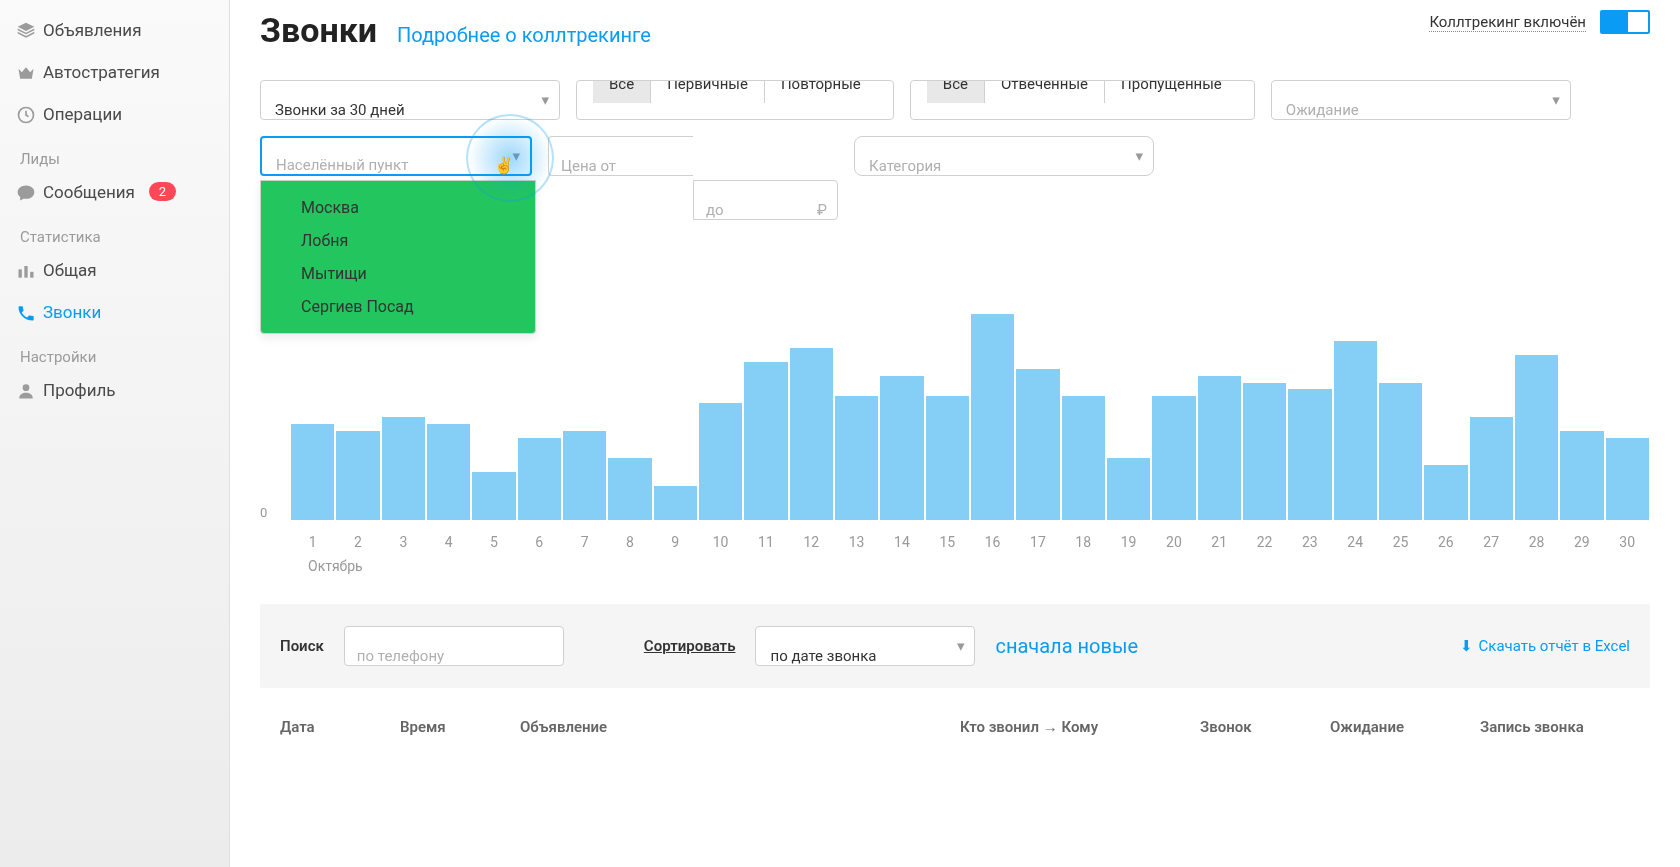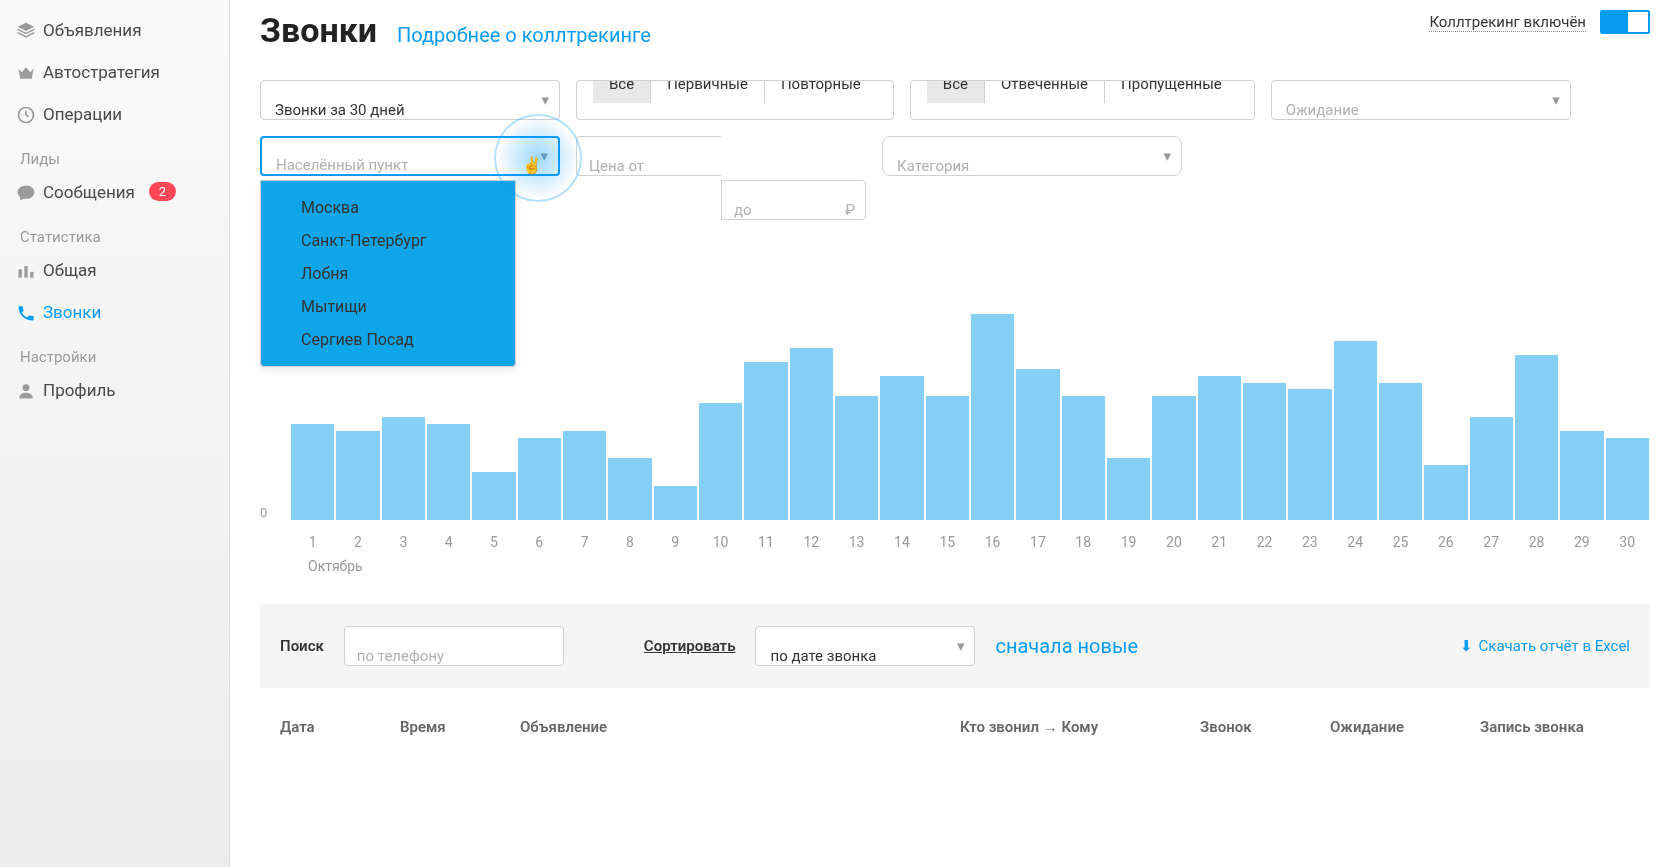--- a/index.html
+++ b/index.html
@@ -80,21 +80,21 @@
 .seg-btn.sel { background:#e8e8e8; }
 .filters-row2 { margin-top: 16px; display: flex; gap: 16px; position: relative; }
 .inp { padding: 0 12px; color:#b0b0b0; }
 .inp.small { width: 145px; }
 .price-group { display:flex; }
 .price-group .inp { border-radius:0; border-right:none; }
 .price-group .inp:first-child { border-radius:4px 0 0 4px; }
 .price-group .inp:last-child { border-radius:0 4px 4px 0; border-right:1px solid #d0d0d0; position:relative; padding-right:26px;margin-top:44px;}
 .price-group .rub { position:absolute; right:10px; color:#b0b0b0; }
 .city-wrap { position: relative; }
-.city-select { width: 300px; border: 2px solid #0a9cf5; position: relative; }
+.city-select { width: 272px; border: 2px solid #0a9cf5; position: relative; }
 .city-select.placeholder { color: #b0b0b0; }
 .halo {
   position: absolute;
   right: -24px; top: -24px;
   width: 88px; height: 88px;
   border-radius: 50%;
   background: radial-gradient(circle, rgba(10,156,245,0.4) 0%, rgba(10,156,245,0.0) 70%);
   border: 2px solid rgba(10,156,245,0.3);
   pointer-events: none;
   z-index: 20;
@@ -102,22 +102,22 @@
 .cursor {
   position: absolute;
   right: 16px; top: 18px;
   z-index: 30;
   font-size: 16px;
   pointer-events: none;
 }
 .dropdown {
   position: absolute;
   top: 44px; left: 0;
-  width: 256px;
-  background: #0ea5e9;
+  width: 276px;
+  background: #22c55e;
   border: 1px solid #d0d0d0;
   border-radius: 0 0 4px 4px;
   box-shadow: 0 4px 10px rgba(0,0,0,0.08);
   z-index: 10;
   padding: 10px 0;
 }
 .dd-item { padding: 7px 40px; font-size: 16px; cursor:pointer; }
 .chart-wrap { margin-top: 70px; position: relative; height: 260px; }
 .axis-zero { position:absolute; left: 0; bottom: 30px; font-size:13px; color:#999; }
 .bars { position:absolute; left: 30px; right:0; bottom: 30px; height: 220px; display:flex; align-items:flex-end; gap:0; }
@@ -247,21 +247,20 @@
   <div class="filters-row2">
     <div class="city-wrap">
       <div class="select city-select placeholder">
         <span>Населённый пункт</span>
         <span class="chev">▾</span>
         <div class="halo"></div>
         <div class="cursor">✌</div>
       </div>
       <div class="dropdown">
         <div class="dd-item">Москва</div>
-        <div class="dd-item">Санкт-Петербург</div>
         <div class="dd-item">Лобня</div>
         <div class="dd-item">Мытищи</div>
         <div class="dd-item">Сергиев Посад</div>
       </div>
     </div>
     <div class="price-group">
       <div class="inp small">
           <span>Цена от</span>
         </div>
       <div class="inp small">

